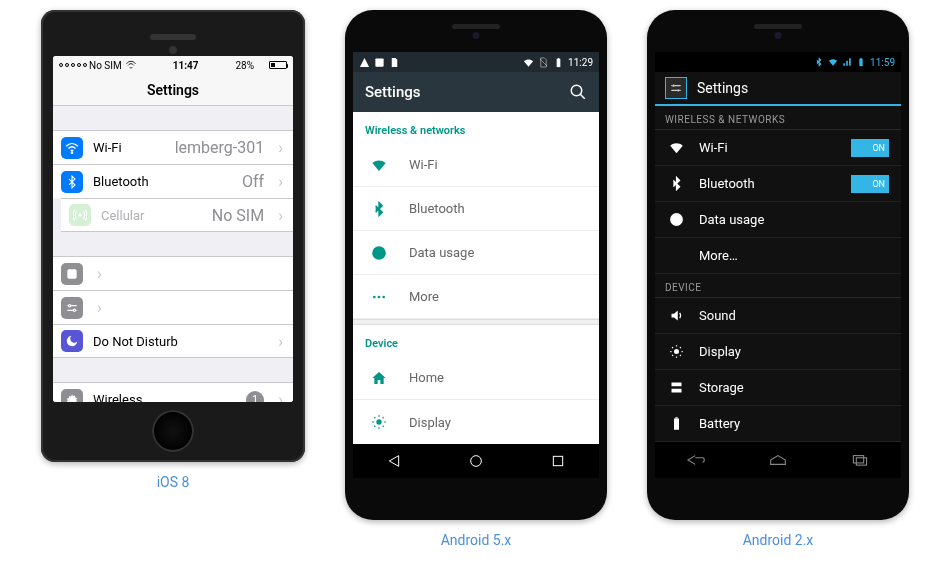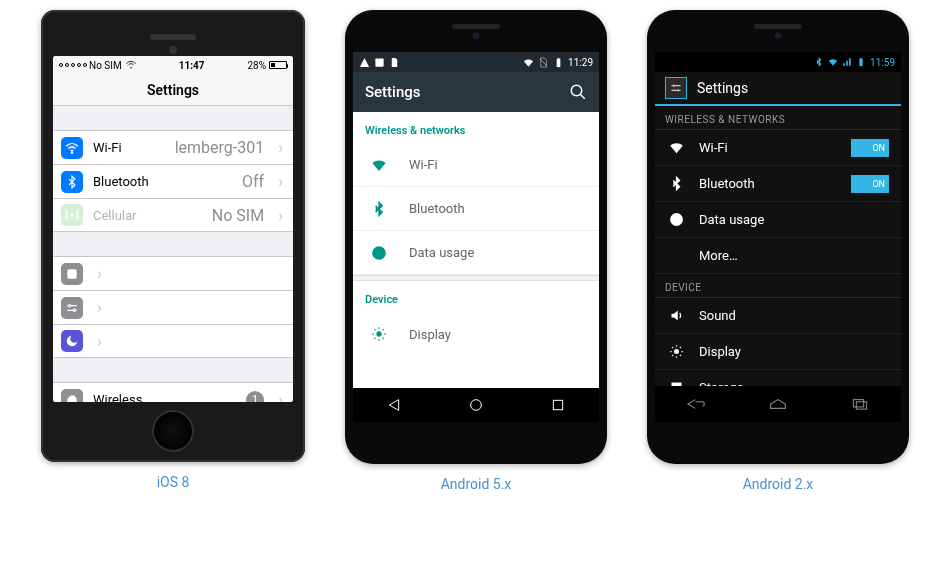--- a/index.html
+++ b/index.html
@@ -86,21 +86,21 @@
   background: #f7f7f8;
   display: flex;
   justify-content: space-between;
   align-items: center;
   padding: 0 6px;
   font-size: 10px;
   color: #000;
 }
 .ios-statusbar .dots { display: flex; gap: 2px; align-items: center; }
 .ios-statusbar .dot { width: 4px; height: 4px; border-radius: 50%; border: 0.5px solid #000; }
-.ios-statusbar .right { display: flex; align-items: center; gap: 3px; }
+.ios-statusbar .right { display: flex; align-items: center; gap: 15px; }
 .ios-battery { width: 18px; height: 8px; border: 0.8px solid #000; border-radius: 1px; position: relative; }
 .ios-battery::after { content:""; position:absolute; right:-2px; top:2px; width:1.5px; height:4px; background:#000; border-radius:0 1px 1px 0;}
 .ios-battery .fill { position:absolute; left:1px; top:1px; bottom:1px; width:28%; background:#000; }
 .ios-navbar {
   height: 32px;
   background: #f7f7f8;
   border-bottom: 0.5px solid #c8c7cc;
   display: flex;
   align-items: center;
   justify-content: center;
@@ -112,21 +112,21 @@
 .ios-cell {
   background: #fff;
   border-top: 0.5px solid #c8c7cc;
   display: flex;
   align-items: center;
   height: 34px;
   padding: 0 10px 0 8px;
   gap: 10px;
 }
 .ios-group .ios-cell:last-child { border-bottom: 0.5px solid #c8c7cc; }
-.ios-cell.disabled { color: #b0b0b5; }
+.ios-cell.disabled { color: #b0b0b5; margin-left: 8px; }
 .ios-icon {
   width: 22px; height: 22px; border-radius: 5px;
   display: flex; align-items:center; justify-content:center;
   color: #fff;
   flex-shrink: 0;
 }
 .ios-icon svg { width: 14px; height: 14px; }
 .ios-label { flex: 1; color: #000; }
 .ios-cell.disabled .ios-label { color: #b0b0b5; }
 .ios-value { color: #8e8e93; font-size: 16px; }
@@ -137,21 +137,21 @@
 }
 .ios-switch::after { content:""; position:absolute; left:1px; top:1px; width:17px; height:17px; background:#fff; border-radius:50%; box-shadow:0 1px 2px rgba(0,0,0,0.2);}
 .ios-badge {
   background:#8e8e93; color:#fff; border-radius:9px; min-width:18px; height:18px;
   font-size:11px; display:flex; align-items:center; justify-content:center; padding:0 6px;
 }
 
 
 .android-phone {
   width: 262px;
-  height: 454px;
+  height: 510px;
   background: #0a0a0a;
   border-radius: 28px;
   padding: 42px 8px 42px 8px;
   position: relative;
   box-shadow: 0 2px 6px rgba(0,0,0,0.3);
 }
 .android-phone::before {
   content:"";
   position:absolute;
   top:14px; left:50%; transform:translateX(-50%);
@@ -336,20 +336,21 @@
                   </svg>
               </span>
               <span class="ios-chevron">›</span>
             </div>
             <div class="ios-cell">
               <span class="ios-icon" style="background:#5856d6">
                 <svg viewBox="0 0 24 24" fill="#fff">
                     <path d="M21 13A9 9 0 1 1 11 3a7 7 0 0 0 10 10z"></path>
                   </svg>
               </span>
+              <span class="ios-label">Do Not Disturb</span>
               <span class="ios-chevron">›</span>
             </div>
           </div>
 
           <div class="ios-spacer"></div>
 
           <div class="ios-group">
             <div class="ios-cell">
               <span class="ios-icon" style="background:#8e8e93">
                 <svg viewBox="0 0 24 24" fill="#fff">
@@ -432,22 +433,40 @@
             <span>Bluetooth</span>
           </div>
           <div class="a5-cell">
             <span class="icon">
                 <svg viewBox="0 0 24 24" fill="none" stroke="#009688" stroke-width="2.5">
                   <circle cx="12" cy="12" r="9"></circle>
                 </svg>
               </span>
             <span>Data usage</span>
           </div>
+          <div class="a5-cell">
+            <span class="icon">
+                <svg viewBox="0 0 24 24">
+                  <circle cx="5" cy="12" r="2"></circle>
+                  <circle cx="12" cy="12" r="2"></circle>
+                  <circle cx="19" cy="12" r="2"></circle>
+                </svg>
+              </span>
+            <span>More</span>
+          </div>
           <div class="a5-divider"></div>
           <div class="a5-section-header">Device</div>
+          <div class="a5-cell">
+            <span class="icon">
+                <svg viewBox="0 0 24 24">
+                  <path d="M12 3l10 9h-3v9h-5v-6h-4v6H5v-9H2z"></path>
+                </svg>
+              </span>
+            <span>Home</span>
+          </div>
           <div class="a5-cell" style="border-bottom:none">
             <span class="icon">
                 <svg viewBox="0 0 24 24">
                   <circle cx="12" cy="12" r="4"></circle>
                   <path d="M12 2v2M12 20v2M2 12h2M20 12h2M5 5l1.5 1.5M17.5 17.5L19 19M5 19l1.5-1.5M17.5 6.5L19 5" stroke="#009688" stroke-width="2"></path>
                 </svg>
               </span>
             <span>Display</span>
           </div>
         </div>
@@ -555,20 +574,21 @@
               </span>
             <span class="label">Storage</span>
           </div>
           <div class="a4-cell">
             <span class="icon">
                 <svg viewBox="0 0 24 24">
                   <rect x="8" y="4" width="8" height="18"></rect>
                   <rect x="10" y="2" width="4" height="2"></rect>
                 </svg>
               </span>
+            <span class="label">Battery</span>
           </div>
 
         </div>
         <div class="a4-navbar">
           <svg viewBox="0 0 30 16">
               <path d="M14 2L4 8l10 6M14 5h10c3 0 3 6 0 6"></path>
             </svg>
           <svg viewBox="0 0 30 16">
               <path d="M5 8l10-6 10 6v6H5z"></path>
             </svg>

